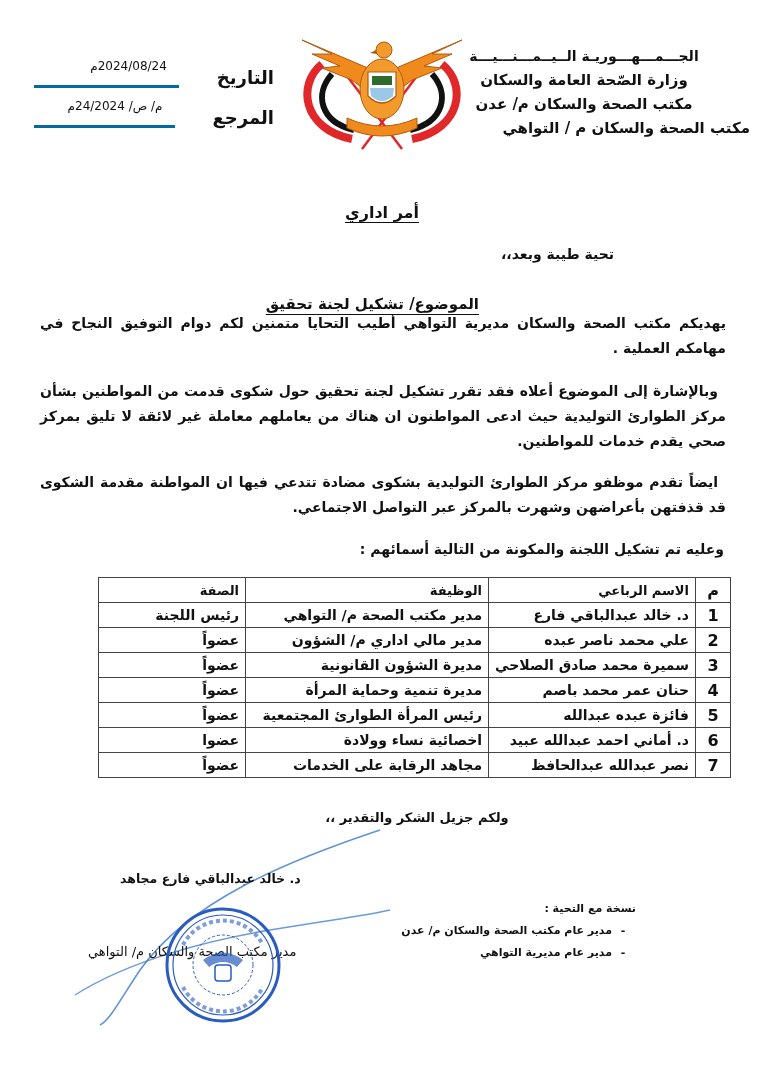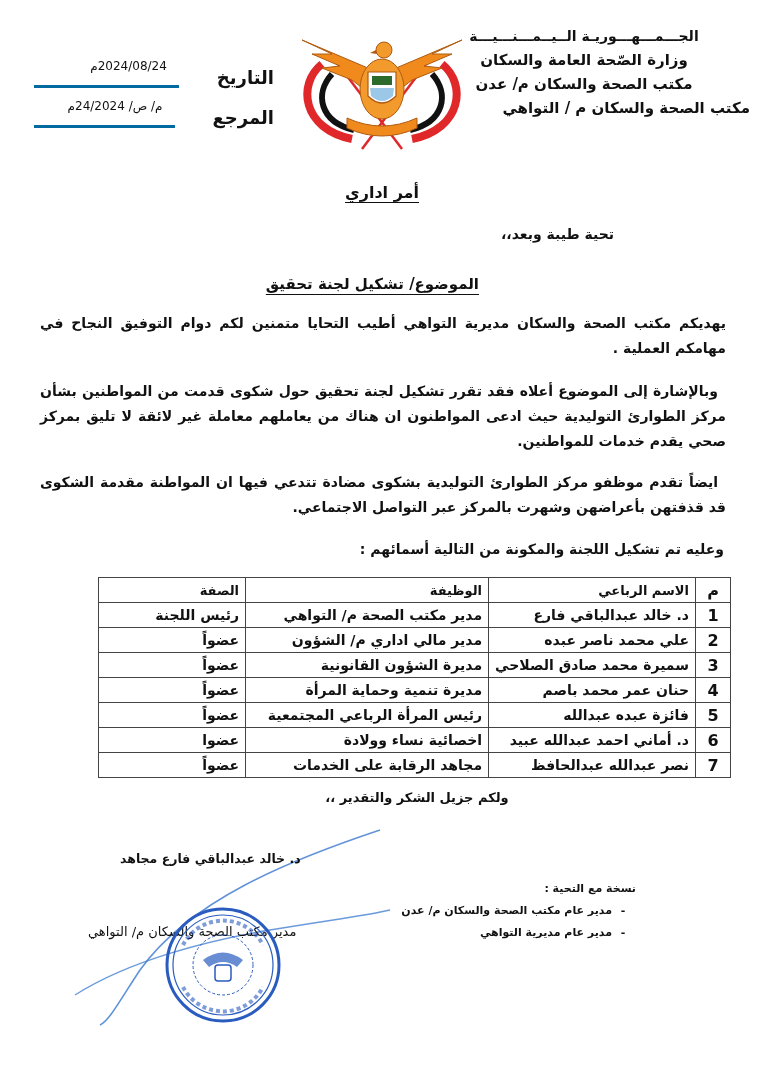--- a/index.html
+++ b/index.html
@@ -1,17 +1,17 @@
 <!DOCTYPE html>
 <html><head>
 <meta charset="utf-8">
 <style>
   html, body { margin:0; padding:0; background:#ffffff; }
   body { width:764px; height:1080px; position:relative; overflow:hidden; font-family:"DejaVu Sans", sans-serif; color:#111; }
-  .rtl { direction:rtl; }
+  .rtl { direction:rtl;margin-top:20px; }
   .abs { position:absolute; }
 
   
   .hdr-right { right:40px; top:24px; width:280px; text-align:center; font-weight:bold; font-size:15px; line-height:24px; }
   .hdr-right div { white-space:nowrap; }
   .hdr-right .l1 { font-size:14px; letter-spacing:1px; }
   .hdr-right .l4 { text-align:right; margin-right:-26px; }
 
   
   .hdr-left { left:34px; top:48px; width:240px; }
@@ -149,21 +149,21 @@
       </tr>
       <tr>
         <td class="c-no">4</td>
         <td class="c-name">حنان عمر محمد باصم</td>
         <td class="c-job">مديرة تنمية وحماية المرأة</td>
         <td class="c-role">عضواً</td>
       </tr>
       <tr>
         <td class="c-no">5</td>
         <td class="c-name">فائزة عبده عبدالله</td>
-        <td class="c-job">رئيس المرأة الرباعي المجتمعية</td>
+        <td class="c-job">رئيس المرأة الطوارئ المجتمعية</td>
         <td class="c-role">عضواً</td>
       </tr>
       <tr>
         <td class="c-no">6</td>
         <td class="c-name">د. أماني احمد عبدالله عبيد</td>
         <td class="c-job">اخصائية نساء وولادة</td>
         <td class="c-role">عضوا</td>
       </tr>
       <tr>
         <td class="c-no">7</td>

